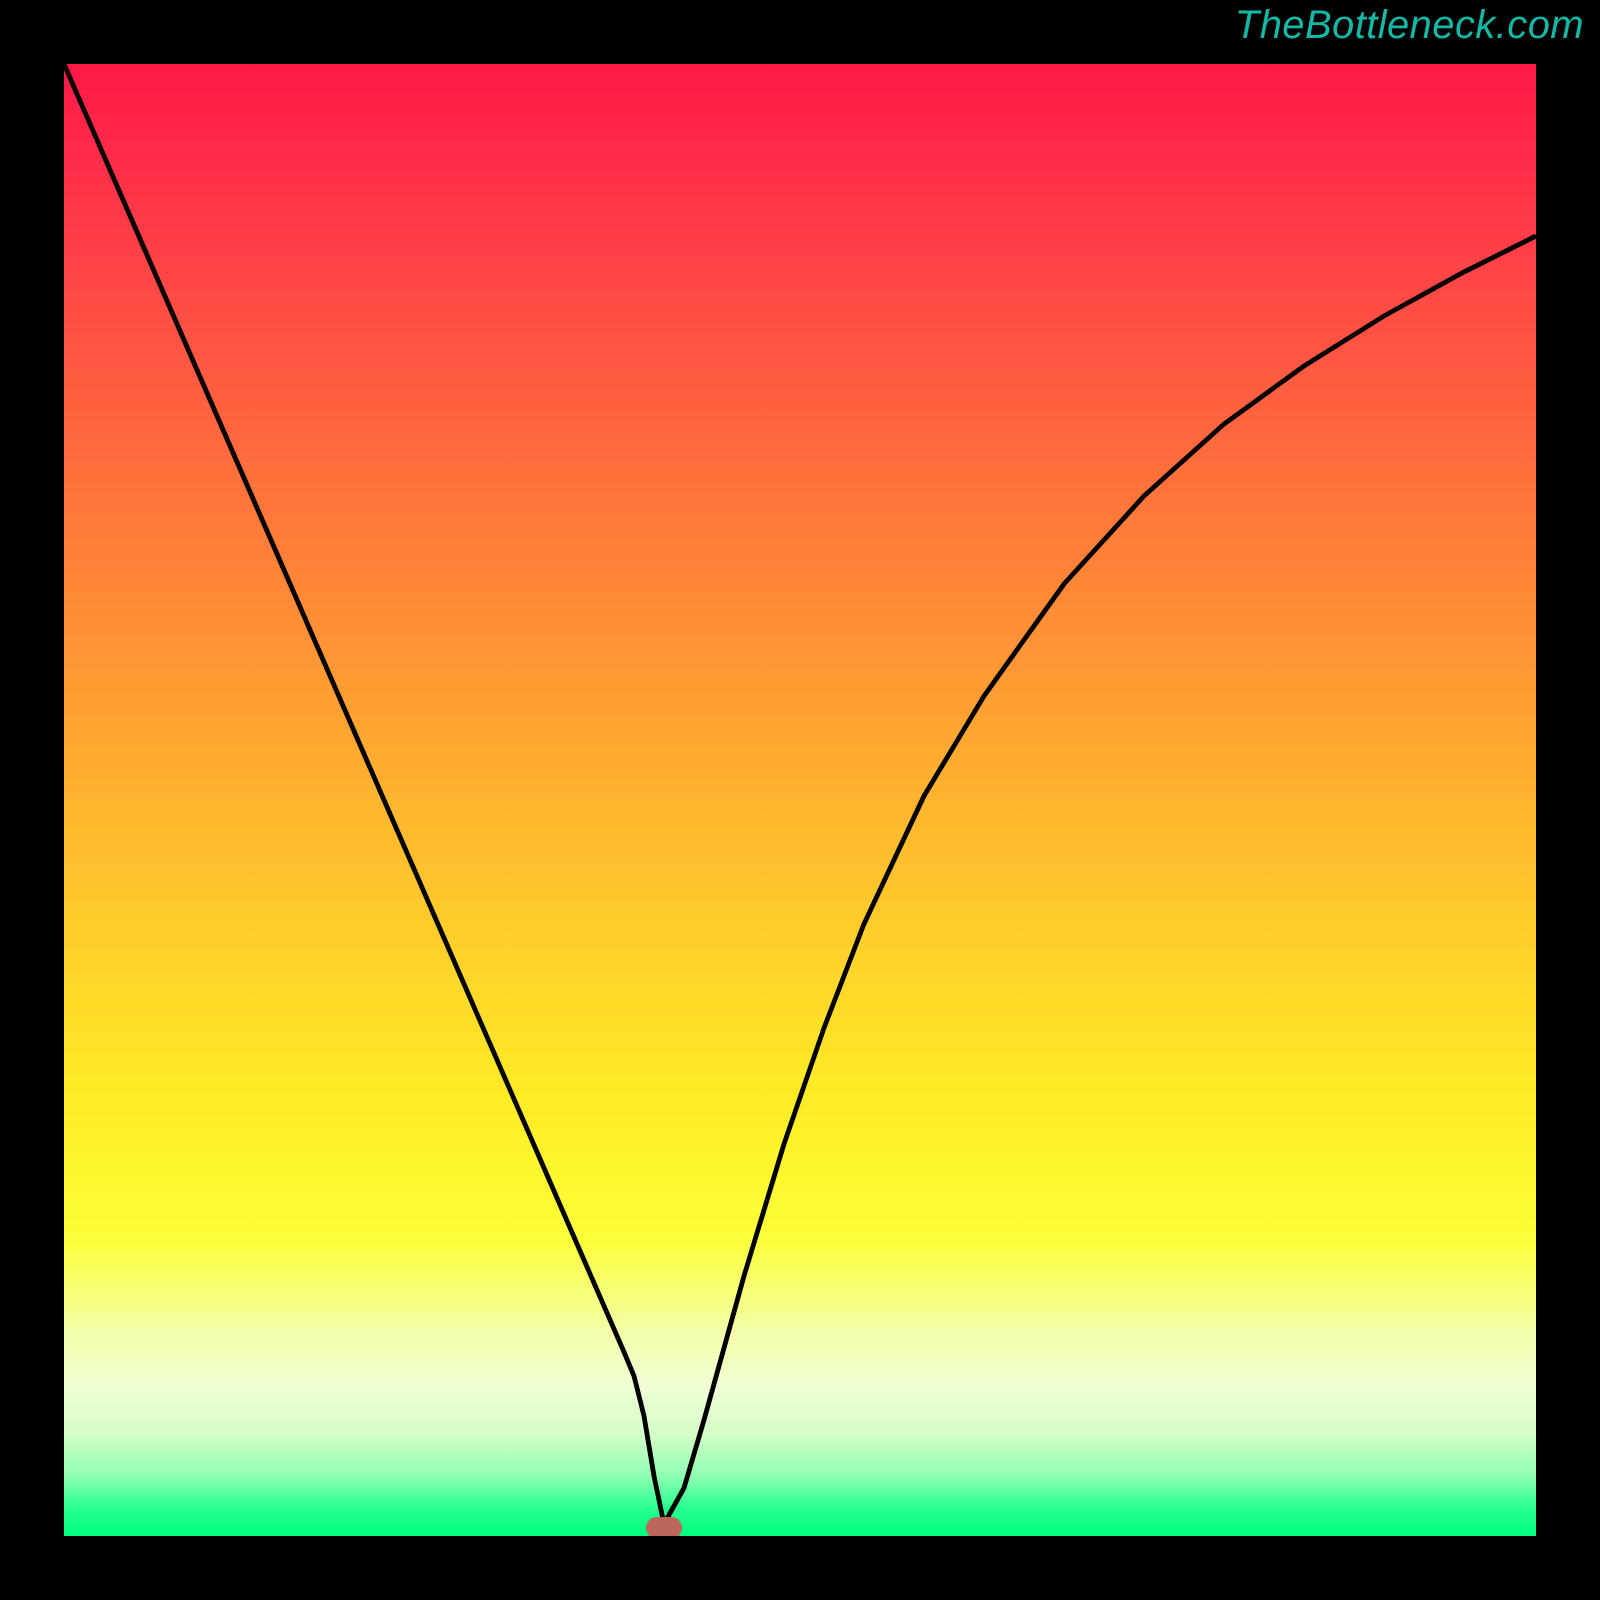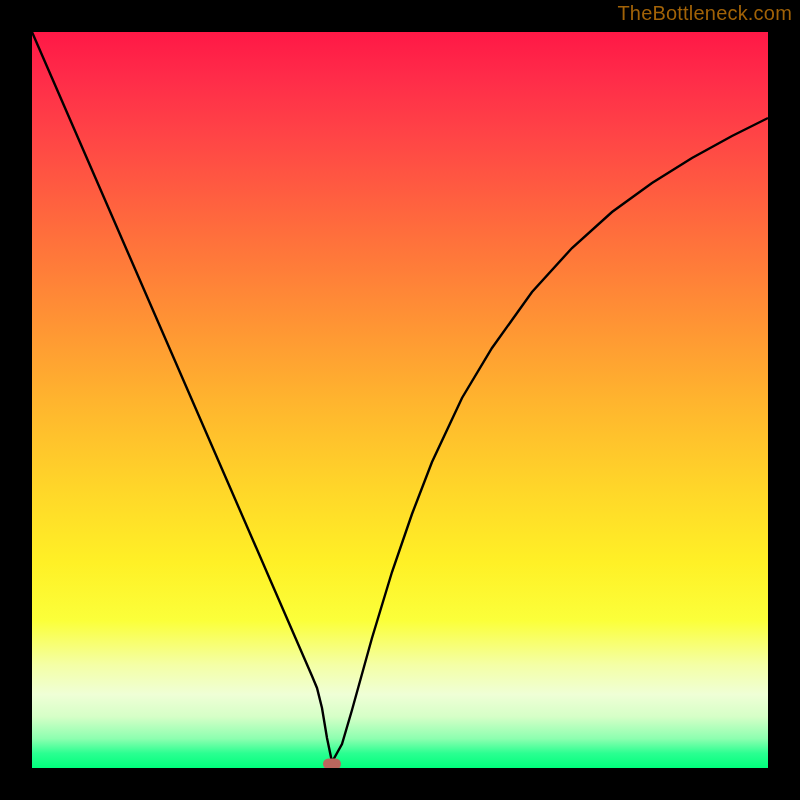--- a/index.html
+++ b/index.html
@@ -14,26 +14,27 @@
   .frame {
     position: relative;
     width: 800px;
     height: 800px;
     background: #000;
   }
   .watermark {
     position: absolute;
     top: 2px;
     right: 8px;
-    color: #a16207;
+    color: #14b8a6;
     font-size: 20px;
     font-weight: 500;
     letter-spacing: 0.2px;
     z-index: 5;
     user-select: none;
+    font-style: italic;
   }
   .plot {
     position: absolute;
     left: 32px;
     top: 32px;
     width: 736px;
     height: 736px;
     overflow: hidden;
   }
   .gradient {

